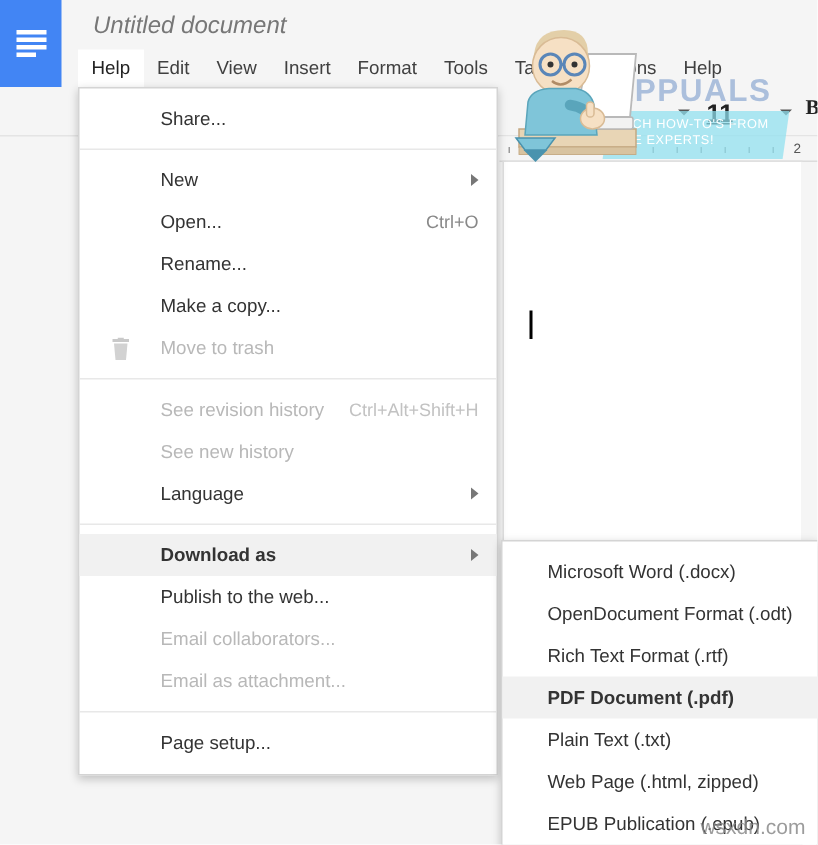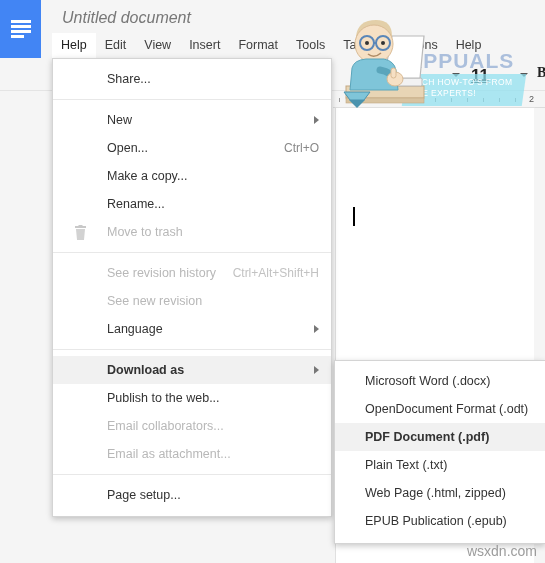--- a/index.html
+++ b/index.html
@@ -422,42 +422,42 @@
       <div class="sep"></div>
       <div class="item">
         <span class="label">New</span>
         <span class="sub-arrow"></span>
       </div>
       <div class="item">
         <span class="label">Open...</span>
         <span class="accel">Ctrl+O</span>
       </div>
       <div class="item">
+        <span class="label">Rename...</span>
+      </div>
+      <div class="item">
         <span class="label">Make a copy...</span>
-      </div>
-      <div class="item">
-        <span class="label">Rename...</span>
       </div>
       <div class="item disabled">
         <span class="lead-icon">
           <svg width="13" height="15" viewBox="0 0 13 15">
             <rect x="1" y="1" width="11" height="2" fill="#c9c9c9"></rect>
             <rect x="4.5" y="0" width="4" height="1.4" fill="#c9c9c9"></rect>
             <path d="M2 4 H11 L10 15 H3 Z" fill="#d2d2d2"></path>
           </svg>
         </span>
         <span class="label">Move to trash</span>
       </div>
       <div class="sep"></div>
       <div class="item disabled">
         <span class="label">See revision history</span>
         <span class="accel">Ctrl+Alt+Shift+H</span>
       </div>
       <div class="item disabled">
-        <span class="label">See new revision</span>
+        <span class="label">See new history</span>
       </div>
       <div class="item">
         <span class="label">Language</span>
         <span class="sub-arrow"></span>
       </div>
       <div class="sep"></div>
       <div class="item hl">
         <span class="label">Download as</span>
         <span class="sub-arrow"></span>
       </div>
@@ -476,20 +476,23 @@
       </div>
     </div>
 
   <div class="submenu" id="download-submenu">
       <div class="item">
         <span class="label">Microsoft Word (.docx)</span>
       </div>
       <div class="item">
         <span class="label">OpenDocument Format (.odt)</span>
       </div>
+      <div class="item">
+        <span class="label">Rich Text Format (.rtf)</span>
+      </div>
       <div class="item hl">
         <span class="label">PDF Document (.pdf)</span>
       </div>
       <div class="item">
         <span class="label">Plain Text (.txt)</span>
       </div>
       <div class="item">
         <span class="label">Web Page (.html, zipped)</span>
       </div>
       <div class="item">

